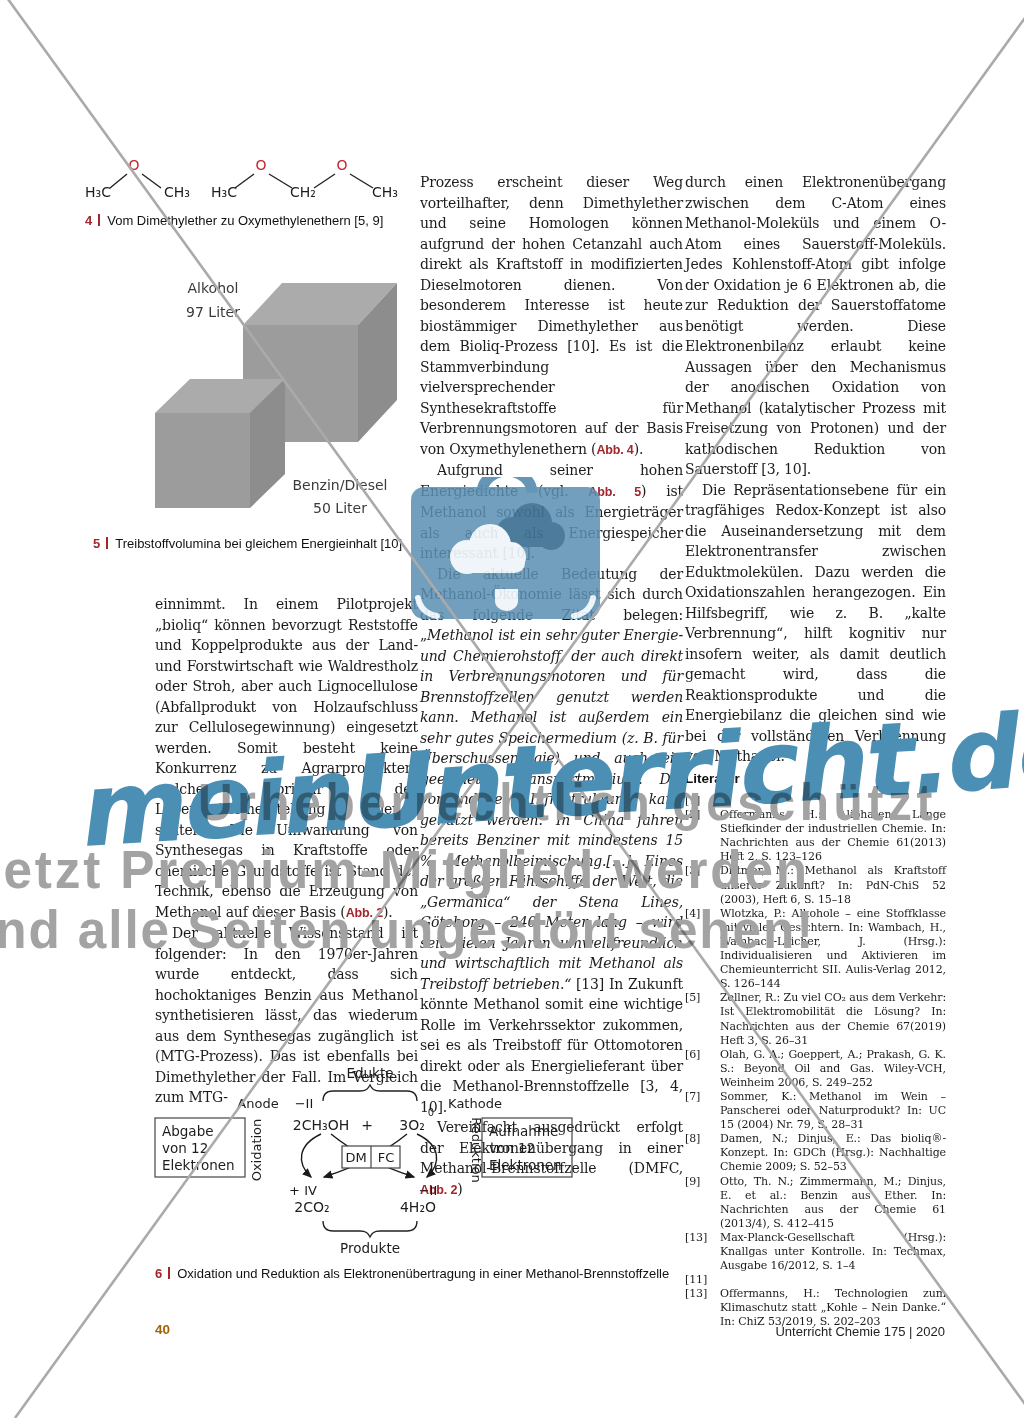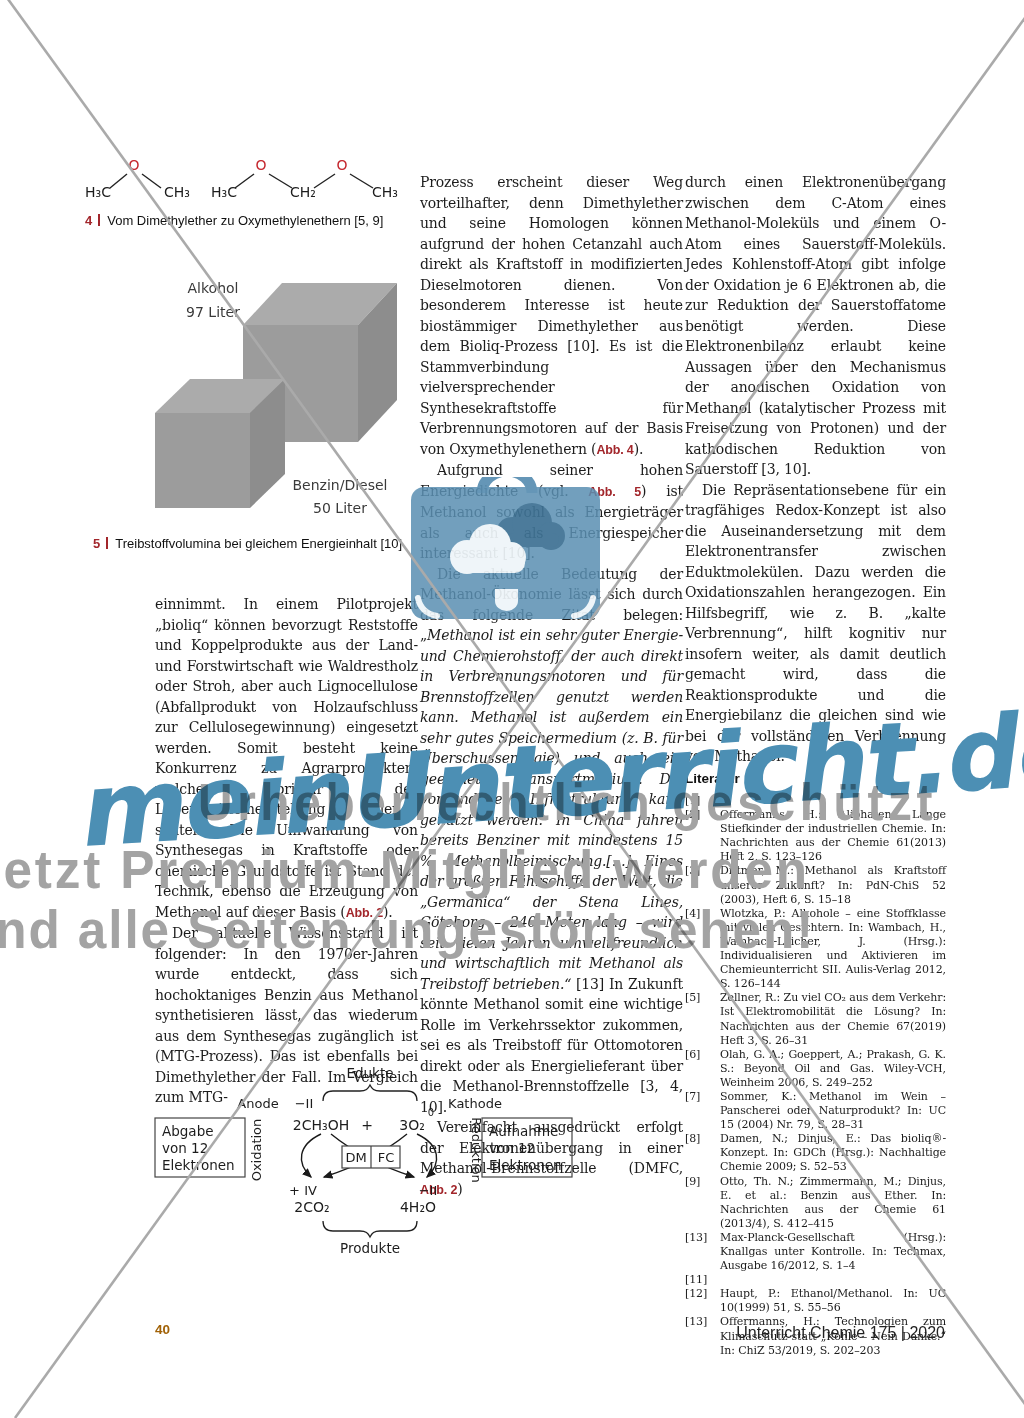--- a/index.html
+++ b/index.html
@@ -33,21 +33,21 @@
   .lit-heading{font-family:"Liberation Sans",sans-serif;font-weight:bold;font-size:13.5px;
                color:#111;margin:2px 0 5px 0;letter-spacing:0;}
   .ref{display:flex;font-family:"DejaVu Serif",serif;font-size:11px;line-height:14.1px;
        color:var(--ink);letter-spacing:-0.1px;}
   .ref-num{flex:0 0 35px;}
   .ref-body{flex:1;text-align:justify;hyphens:auto;}
 
   
   .page-num{position:absolute;left:155px;top:1322px;font-weight:bold;font-size:13.5px;color:#a16207;}
   .journal{position:absolute;left:645px;top:1324px;width:300px;text-align:right;
-           font-size:16px;color:#222;}
+           font-size:13px;color:#222;}
 
   
   .figsvg{position:absolute;}
   #fig4{left:80px;top:145px;}
   #fig5{left:85px;top:265px;}
   #fig6{left:150px;top:1058px;}
   #caption4{left:85px;top:213px;}
   #caption5{left:85px;top:536px;margin-left:8px;}
   #caption6{left:155px;top:1266px;}
 
@@ -169,24 +169,20 @@
           <span class="ref-body">Otto, Th. N.; Zimmermann, M.; Dinjus, E. et al.: Benzin aus Ether. In: Nachrichten aus der Chemie 61 (2013/4), S. 412–415</span>
         </div>
         <div class="ref">
           <span class="ref-num">[13]</span>
           <span class="ref-body">Max-Planck-Gesellschaft (Hrsg.): Knallgas unter Kontrolle. In: Techmax, Ausgabe 16/2012, S. 1–4</span>
         </div>
         <div class="ref">
           <span class="ref-num">[11]</span>
         </div>
         <div class="ref">
-          <span class="ref-num">[12]</span>
-          <span class="ref-body">Haupt, P.: Ethanol/Methanol. In: UC 10(1999) 51, S. 55–56</span>
-        </div>
-        <div class="ref">
           <span class="ref-num">[13]</span>
           <span class="ref-body">Offermanns, H.: Technologien zum Klimaschutz statt „Kohle – Nein Danke.“ In: ChiZ 53/2019, S. 202–203</span>
         </div>
       </div>
   </div>
 
   <svg id="fig6" class="figsvg" width="440" height="200" viewBox="0 0 440 200">
     <defs>
       <marker id="ah" markerWidth="8" markerHeight="8" refX="6" refY="3" orient="auto">
         <path d="M0,0 L7,3 L0,6 Z" fill="#1a1a1a"></path>
@@ -235,20 +231,23 @@
       <text x="153" y="137">+ IV</text>
       <text x="278" y="137">−II</text>
     </g>
     <g font-size="14" fill="#1c1c1c" text-anchor="middle">
       <text x="162" y="154">2CO₂</text>
       <text x="268" y="154">4H₂O</text>
     </g>
     <path d="M173,163 C173,170 176,173 183,173 L210,173 C216,173 218,175 220,179 C222,175 224,173 230,173 L257,173 C264,173 267,170 267,163" fill="none" stroke="#222" stroke-width="1.3"></path>
     <text x="220" y="195" font-size="13.5" fill="#1c1c1c" text-anchor="middle">Produkte</text>
   </svg>
+  <div id="caption6" class="fig-caption">
+    <span class="num">6</span><span class="bar"></span><span>Oxidation und Reduktion als Elektronenübertragung in einer Methanol-Brennstoffzelle</span>
+  </div>
 
   <div class="page-num">40</div>
   <div class="journal">Unterricht Chemie 175 | 2020</div>
 </div>
 
 <svg class="logo" width="200" height="150" viewBox="0 0 200 150">
   <path d="M77,16 A25,22 0 0 1 127,16" fill="none" stroke="#5a8fb2" stroke-width="11"></path>
   <rect x="6" y="10" width="189" height="132" rx="13" fill="#5a8fb2" fill-opacity="0.92"></rect>
   <g fill="#3f7294">
     <circle cx="107" cy="56" r="16"></circle>

